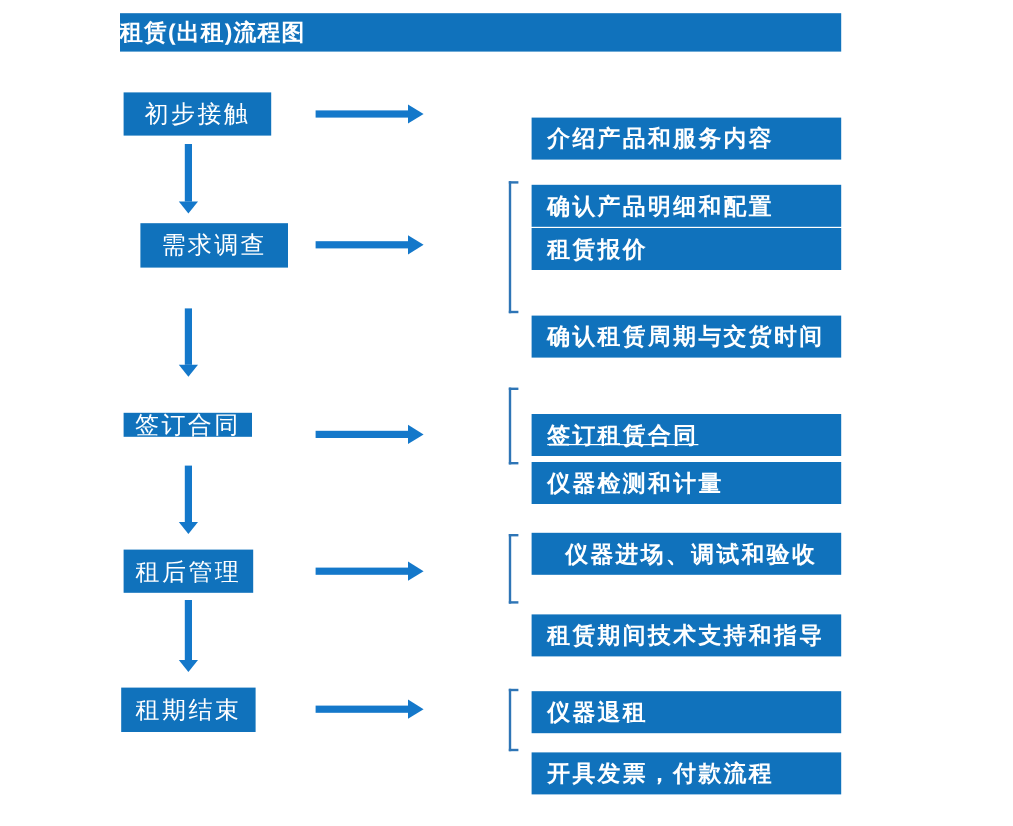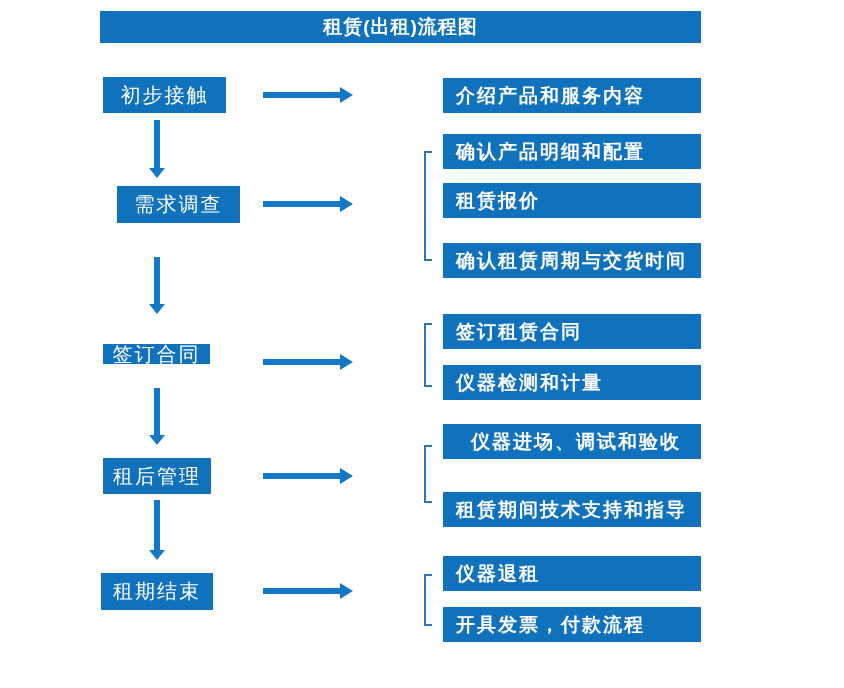--- a/index.html
+++ b/index.html
@@ -3,37 +3,37 @@
 <meta charset="utf-8">
 <style>
   html,body{margin:0;padding:0;background:#fff;}
   .canvas{
     position:relative;width:844px;height:688px;background:#fff;overflow:hidden;
     font-family:"Liberation Sans","DejaVu Sans",sans-serif;
   }
   .banner{
     position:absolute;left:100px;top:11px;width:601px;height:32px;
     background:var(--box-blue,#1072BC);color:#fff;font-weight:bold;font-size:19px;
-    display:flex;align-items:center;justify-content:center;letter-spacing:1px;
+    display:flex;align-items:center;justify-content:flex-start;letter-spacing:1px;
   }
   .lbox{
     position:absolute;background:var(--box-blue,#1072BC);color:#fff;font-weight:normal;
     font-size:20px;letter-spacing:2px;display:flex;align-items:center;justify-content:center;
   }
   .lb0{left:103px;top:77px;width:123px;height:36px;}
   .lb1{left:117px;top:186px;width:123px;height:37px;}
   .lb2{left:103px;top:344px;width:107px;height:20px;}
   .lb3{left:103px;top:458px;width:108px;height:36px;}
   .lb4{left:101px;top:573px;width:112px;height:37px;}
   .rbox{
     position:absolute;left:443px;width:258px;height:35px;
     background:var(--box-blue,#1072BC);color:#fff;font-weight:bold;font-size:19px;
-    letter-spacing:2px;display:flex;align-items:center;padding-left:13px;box-sizing:border-box;
+    letter-spacing:2px;display:flex;align-items:center;padding-left:13px;box-sizing:border-box;margin-top:20px;
   }
-  .r0{top:78px;} .r1{top:134px;} .r2{top:183px;} .r3{top:243px;} .r4{top:314px;}
+  .r0{top:78px;} .r1{top:134px;} .r2{top:170px;} .r3{top:243px;} .r4{top:325px;text-decoration:underline;}
   .r5{top:365px;} .r6{top:424px;padding-left:28px;} .r7{top:492px;} .r8{top:556px;} .r9{top:607px;}
   .harrow{position:absolute;left:263px;width:90px;height:16px;}
   .h0{top:87px;} .h1{top:196px;} .h2{top:354px;} .h3{top:468px;} .h4{top:583px;}
   .harrow .shaft{position:absolute;left:0;top:5px;width:77px;height:6px;background:var(--arrow-blue,#1478CA);}
   .harrow .head{position:absolute;right:0;top:0;width:0;height:0;
     border-top:8px solid transparent;border-bottom:8px solid transparent;
     border-left:13px solid var(--arrow-blue,#1478CA);}
   .varrow{position:absolute;left:149px;width:16px;}
   .v0{top:120px;height:58px;} .v1{top:257px;height:57px;}
   .v2{top:388px;height:57px;} .v3{top:500px;height:60px;}

